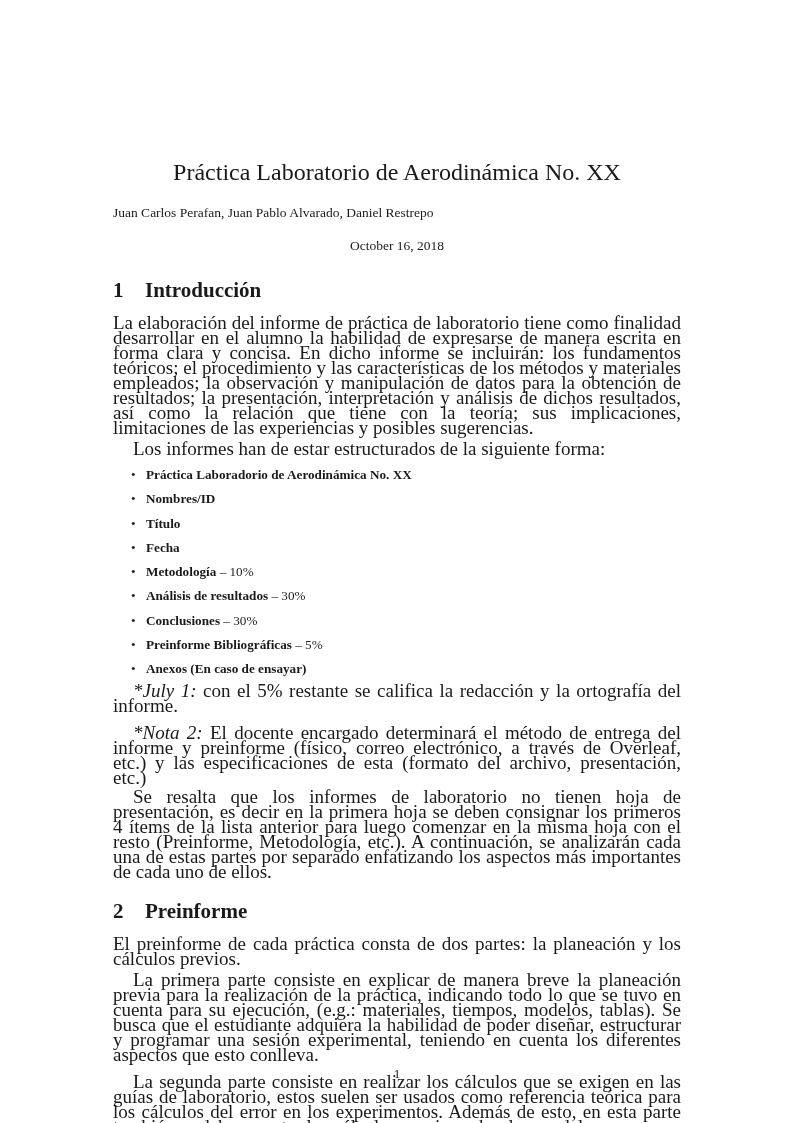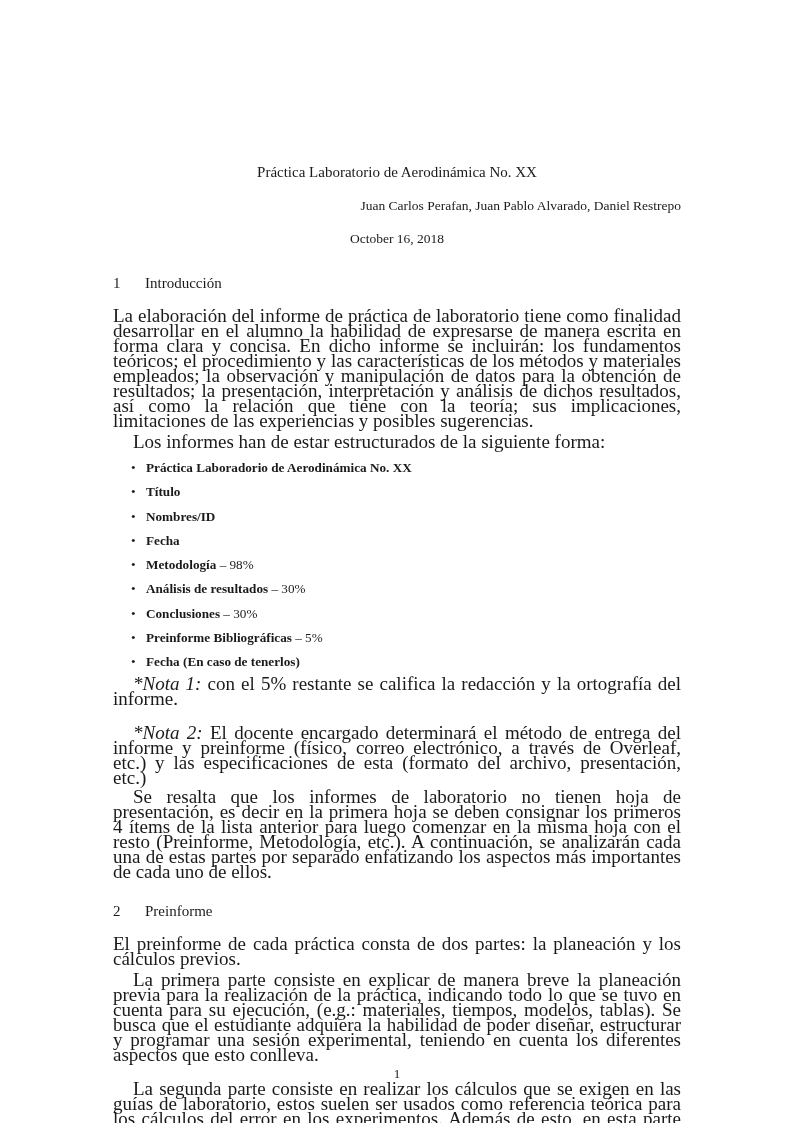--- a/index.html
+++ b/index.html
@@ -14,54 +14,54 @@
   }
   .content {
     position: absolute;
     left: 113px;
     top: 0;
     width: 568px;
   }
   .doc-title {
     padding-top: 156px;
     text-align: center;
-    font-size: 15px;
+    font-size: 24px;
     line-height: 32px;
   }
   .authors {
-    margin-top: 10px;
-    text-align: right;
+    margin-top: 17px;
+    text-align: left;
     font-size: 13.5px;
     line-height: 16px;
   }
   .date {
     margin-top: 17px;
     text-align: center;
     font-size: 13.5px;
     line-height: 16px;
   }
   .sec-head {
     margin-top: 24px;
-    font-size: 15px;
+    font-size: 21px;
     line-height: 24px;
-    font-weight: normal;
+    font-weight: bold;
   }
   .sec-head .sec-num {
     display: inline-block;
     width: 32px;
   }
   .para {
     margin: 0;
     margin-top: 13px;
     font-size: 19px;
     line-height: 15px;
     text-align: justify;
   }
   .para.tight { margin-top: 6px; }
-  .para.vtight { margin-top: 19px; }
+  .para.vtight { margin-top: 12px; }
   .para.mid { margin-top: 4px; font-family: Liberation Serif, serif; }
   .para.indent { text-indent: 20px; }
   .item-list {
     margin: 12px 0 0 0;
     padding: 0 0 0 33px;
     list-style: none;
   }
   .item-list li {
     position: relative;
     font-size: 13.2px;
@@ -103,31 +103,31 @@
 
     <div class="sec-head">
       <span class="sec-num">1</span><span>Introducción</span>
     </div>
 
     <p class="para">La elaboración del informe de práctica de laboratorio tiene como finalidad desarrollar en el alumno la habilidad de expresarse de manera escrita en forma clara y concisa. En dicho informe se incluirán: los fundamentos teóricos; el procedimiento y las características de los métodos y materiales empleados; la observación y manipulación de datos para la obtención de resultados; la presentación, interpretación y análisis de dichos resultados, así como la relación que tiene con la teoría; sus implicaciones, limitaciones de las experiencias y posibles sugerencias.</p>
     <p class="para tight indent">Los informes han de estar estructurados de la siguiente forma:</p>
 
     <ul class="item-list">
       <li><span class="b">Práctica Laboradorio de Aerodinámica No. XX</span><span></span></li>
+      <li><span class="b">Nombres/ID</span><span></span></li>
       <li><span class="b">Título</span><span></span></li>
-      <li><span class="b">Nombres/ID</span><span></span></li>
       <li><span class="b">Fecha</span><span></span></li>
-      <li><span class="b">Metodología</span><span> – 98%</span></li>
+      <li><span class="b">Metodología</span><span> – 10%</span></li>
       <li><span class="b">Análisis de resultados</span><span> – 30%</span></li>
       <li><span class="b">Conclusiones</span><span> – 30%</span></li>
       <li><span class="b">Preinforme Bibliográficas</span><span> – 5%</span></li>
-      <li><span class="b">Fecha (En caso de tenerlos)</span><span></span></li>
+      <li><span class="b">Anexos (En caso de ensayar)</span><span></span></li>
     </ul>
 
-    <p class="para tight indent"><span class="i">*Nota 1:</span><span> con el 5% restante se califica la redacción y la ortografía del informe.</span></p>
+    <p class="para tight indent"><span class="i">*July 1:</span><span> con el 5% restante se califica la redacción y la ortografía del informe.</span></p>
     <p class="para vtight indent"><span class="i">*Nota 2:</span><span> El docente encargado determinará el método de entrega del informe y preinforme (físico, correo electrónico, a través de Overleaf, etc.)  y las especificaciones de esta (formato del archivo, presentación, etc.)</span></p>
 
     <p class="para mid indent">Se resalta que los informes de laboratorio no tienen hoja de presentación, es decir en la primera hoja se deben consignar los primeros 4 ítems de la lista anterior para luego comenzar en la misma hoja con el resto (Preinforme, Metodología, etc.). A continuación, se analizarán cada una de estas partes por separado enfatizando los aspectos más importantes de cada uno de ellos.</p>
 
     <div class="sec-head sec2-head">
       <span class="sec-num">2</span><span>Preinforme</span>
     </div>
 
     <p class="para">El preinforme de cada práctica consta de dos partes: la planeación y los cálculos previos.</p>
     <p class="para tight indent">La primera parte consiste en explicar de manera breve la planeación previa para la realización de la práctica, indicando todo lo que se tuvo en cuenta para su ejecución, (e.g.: materiales, tiempos, modelos, tablas). Se busca que el estudiante adquiera la habilidad de poder diseñar, estructurar y programar una sesión experimental, teniendo en cuenta los diferentes aspectos que esto conlleva.</p>

